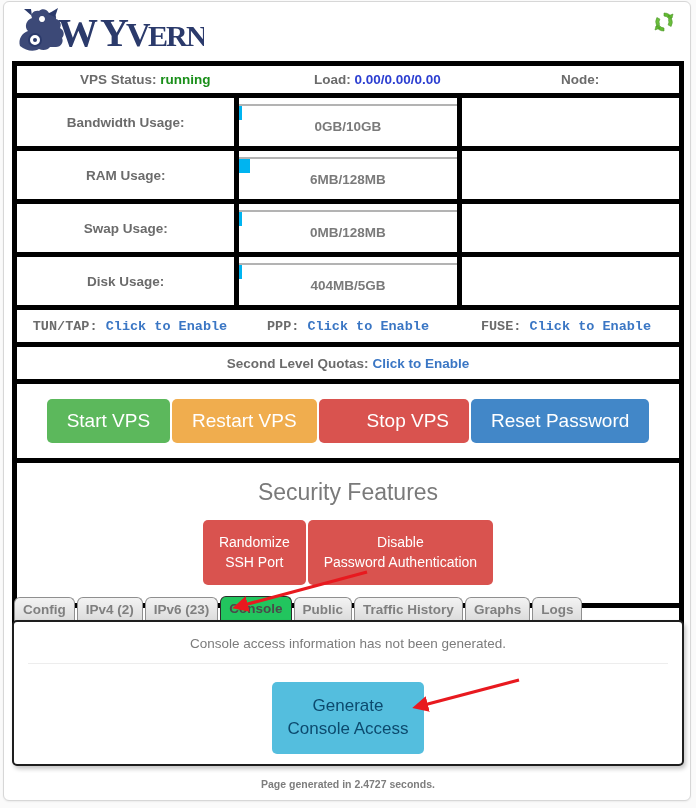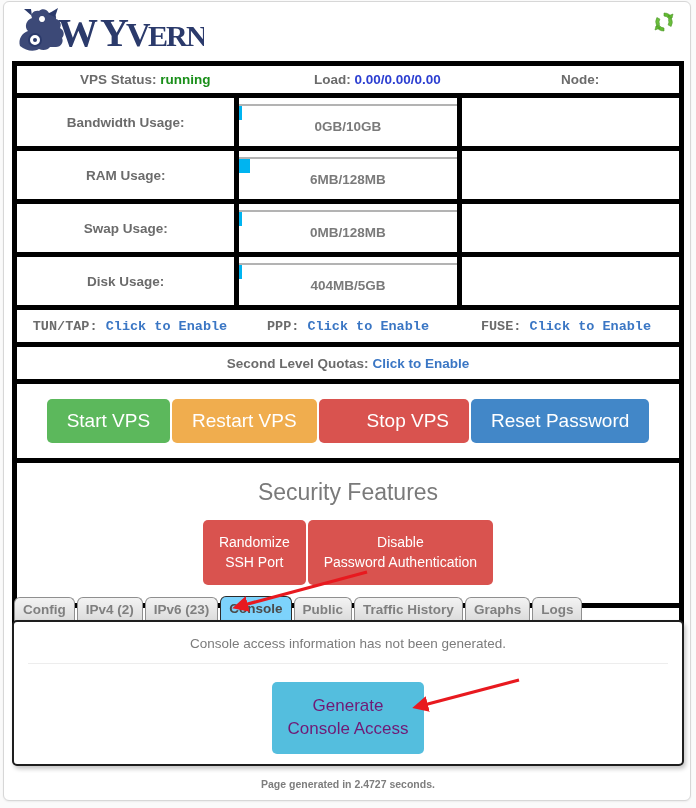--- a/index.html
+++ b/index.html
@@ -251,21 +251,21 @@
     font-size: 13.5px;
     font-weight: bold;
     color: #7f7f7f;
     margin-right: 2px;
     cursor: pointer;
     font-family: "Liberation Sans", sans-serif;
     line-height: 1.35;
     position: relative;
   }
   .tab.active {
-    background: #7dd3fc;
+    background: #22c55e;
     color: #4a4a4a;
     border: 1px solid #2b2b2b;
     border-bottom: 1px solid #ffffff;
     z-index: 6;
     margin-bottom: -1px;
     padding-bottom: 5px;
   }
 
   
   .console-panel {
@@ -290,21 +290,21 @@
   .console-divider {
     margin: 12px 14px 0 14px;
     border-top: 1px solid #ededed;
   }
   .btn-generate {
     display: block;
     margin: 18px auto 0 auto;
     background: #54bede;
     border: none;
     border-radius: 5px;
-    color: #701a75;
+    color: #0c4a6e;
     font-size: 17px;
     padding: 13px 16px;
     cursor: pointer;
     line-height: 1.35;
     font-family: "Liberation Sans", sans-serif;
   }
 
   
   .footer {
     position: absolute;

